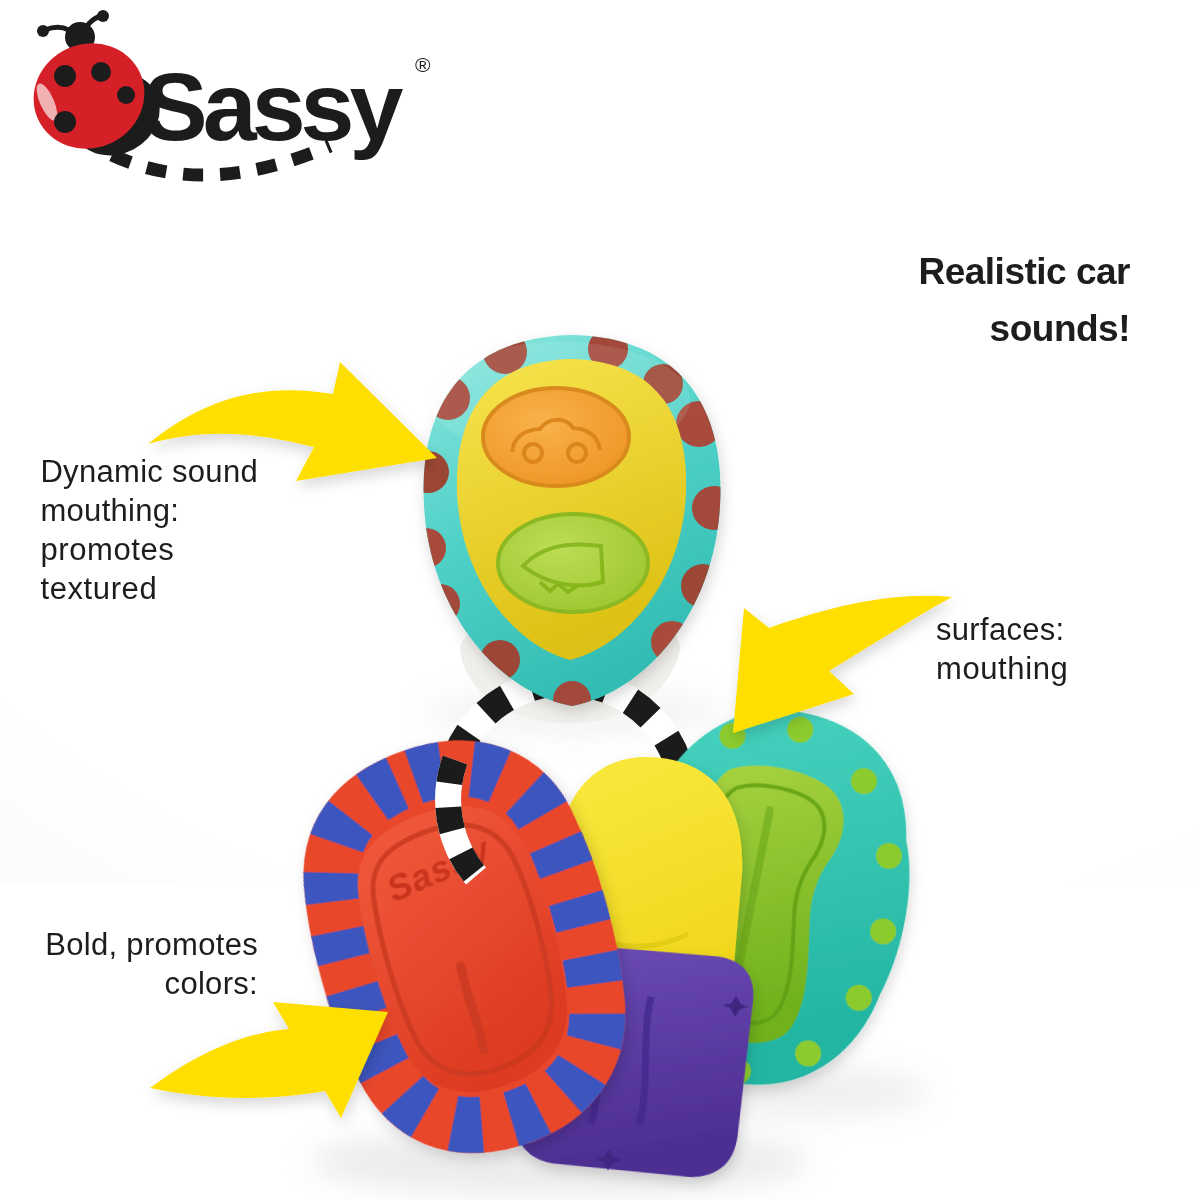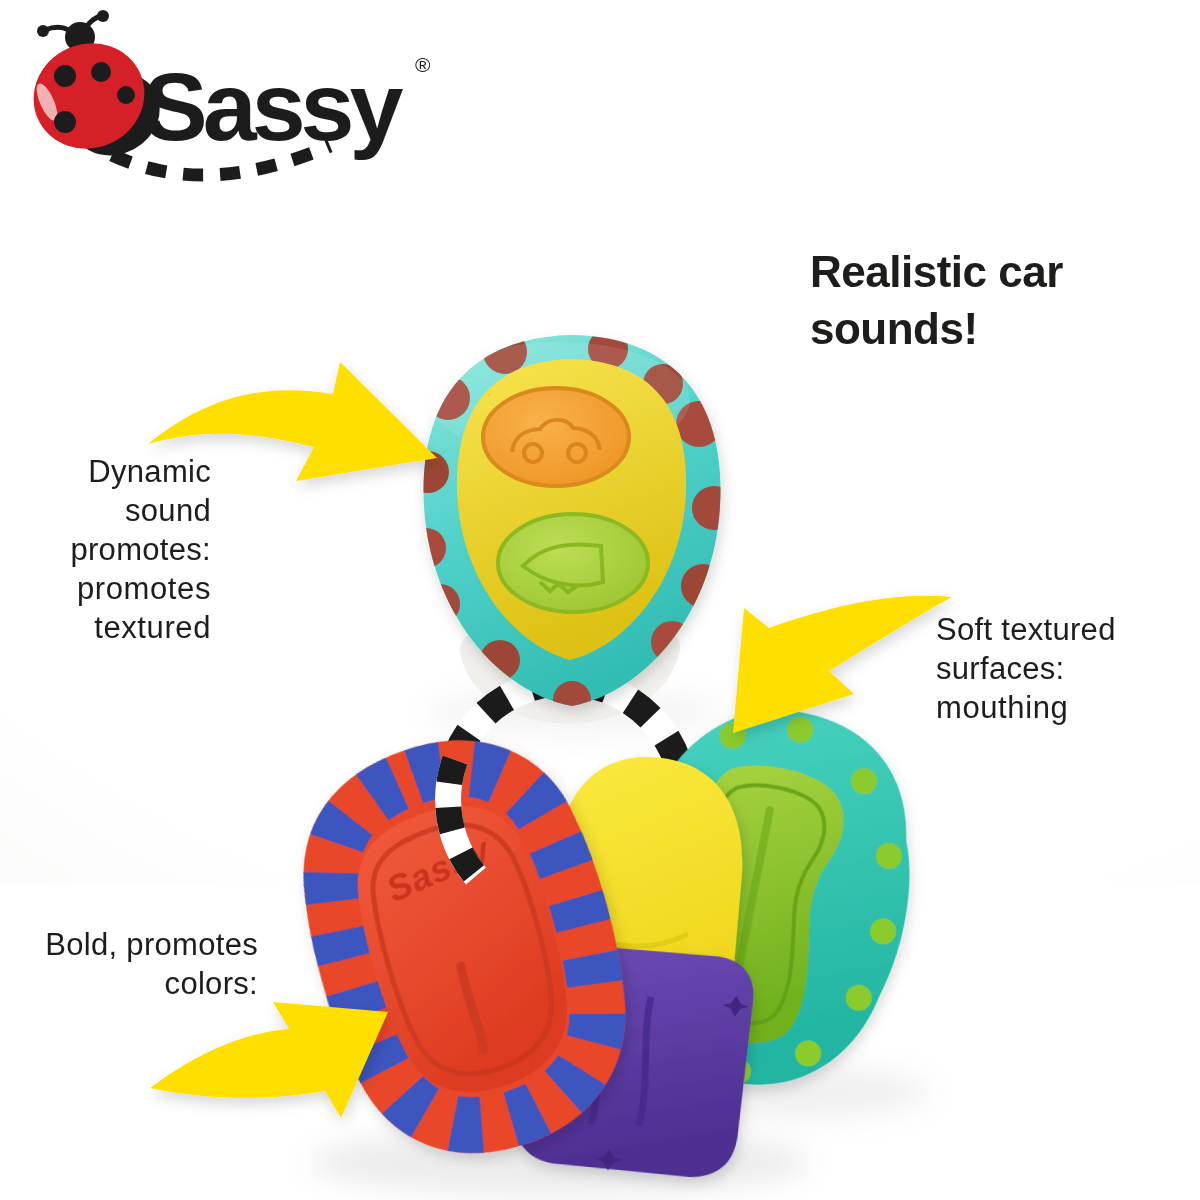--- a/index.html
+++ b/index.html
@@ -3,26 +3,26 @@
 <meta charset="utf-8">
 <style>
   html,body{margin:0;padding:0;}
   body{width:1200px;height:1200px;overflow:hidden;
        font-family:"Liberation Sans","DejaVu Sans",sans-serif;}
   .canvas{position:absolute;left:0;top:0;width:1200px;height:884px;
           background:radial-gradient(120% 120% at 58% 32%, #ffffff 62%, #f4f3f1 100%);}
   .logo-svg{position:absolute;left:25px;top:10px;width:430px;height:180px;}
   .scene-svg{position:absolute;left:0;top:0;width:1200px;height:1200px;}
   .headline{position:absolute;left:810px;top:243px;width:320px;
-            text-align:left;font-size:44px;line-height:57px;font-weight:800;
+            text-align:right;font-size:37px;line-height:57px;font-weight:800;
             color:#1d1d1b;letter-spacing:-0.5px;}
   .callout{position:absolute;color:#1d1d1b;font-size:31px;line-height:39px;
            font-weight:400;letter-spacing:0.3px;}
   .callout .b{font-weight:400;letter-spacing:0.6px;}
-  .callout-dynamic{right:989px;top:452px;text-align:right;}
+  .callout-dynamic{right:942px;top:452px;}
   .callout-soft{left:936px;top:610px;text-align:left;}
   .callout-colors{right:942px;top:925px;text-align:right;}
 </style>
 </head>
 <body>
 
 <div class="canvas">
 
   <svg class="logo-svg" viewBox="0 0 430 180">
     <g>
@@ -44,27 +44,26 @@
     <path d="M87,145 C150,174 220,172 305,136" stroke="#1c1c1c" stroke-width="13" fill="none" stroke-dasharray="20 17"></path>
   </svg>
 
   <div class="headline">
     <div>Realistic car</div>
     <div>sounds!</div>
   </div>
 
   <div class="callout callout-dynamic">
     <div>Dynamic sound</div>
-    <div>promotes:</div>
+    <div>mouthing:</div>
     <div class="b">promotes</div>
     <div class="b">textured</div>
   </div>
 
   <div class="callout callout-soft">
-    <div>Soft textured</div>
     <div>surfaces:</div>
     <div class="b">mouthing</div>
   </div>
 
   <div class="callout callout-colors">
     <div>Bold, promotes</div>
     <div>colors:</div>
   </div>
 
   <svg class="scene-svg" viewBox="0 0 1200 1200">

